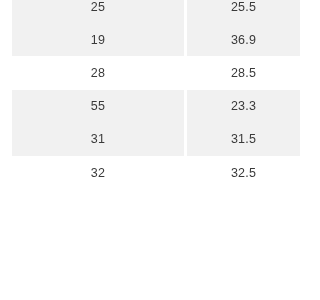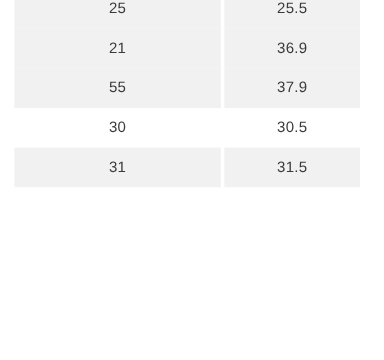--- a/index.html
+++ b/index.html
@@ -72,37 +72,41 @@
   <table id="size-table">
     <tbody>
 
       <tr class="stripe-shaded">
         <td class="col-first">25</td>
         <td class="col-second">25.5</td>
       </tr>
 
 
       <tr class="stripe-shaded">
-        <td class="col-first">21</td>
+        <td class="col-first">19</td>
         <td class="col-second">36.9</td>
       </tr>
 
+      <tr class="stripe-plain">
+        <td class="col-first">28</td>
+        <td class="col-second">28.5</td>
+      </tr>
 
       <tr class="stripe-shaded">
         <td class="col-first">55</td>
-        <td class="col-second">37.9</td>
+        <td class="col-second">23.3</td>
       </tr>
 
-      <tr class="stripe-plain">
-        <td class="col-first">30</td>
-        <td class="col-second">30.5</td>
-      </tr>
 
       <tr class="stripe-shaded">
         <td class="col-first">31</td>
         <td class="col-second">31.5</td>
       </tr>
 
+      <tr class="stripe-plain">
+        <td class="col-first">32</td>
+        <td class="col-second">32.5</td>
+      </tr>
 
 
     </tbody>
   </table>
 </div>
 
 </body></html>

